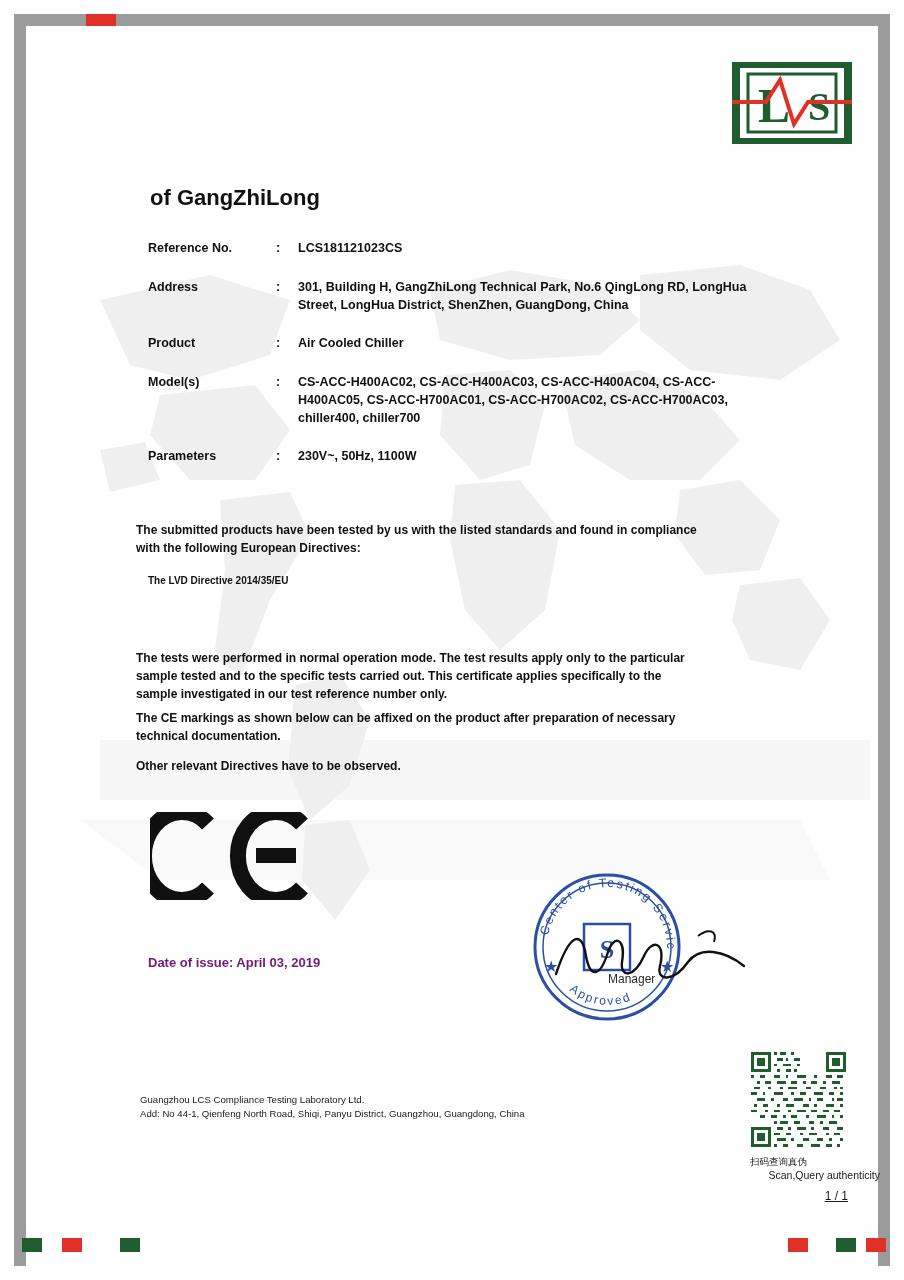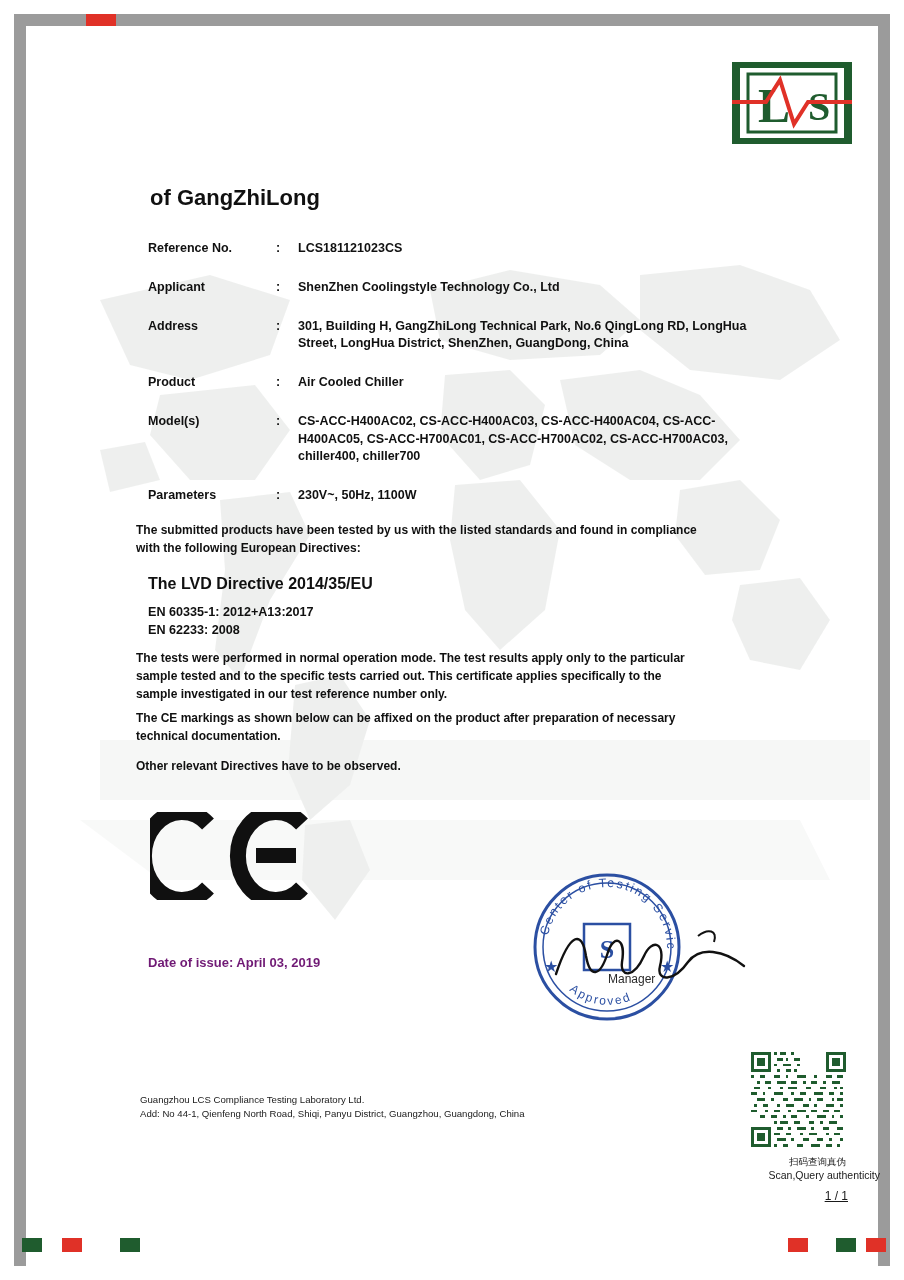--- a/index.html
+++ b/index.html
@@ -106,21 +106,21 @@
     font-size: 12px;
     line-height: 1.48;
     color: #101010;
     font-weight: bold;
   }
   .p1 { top: 522px; }
   .lvd {
     position: absolute;
     left: 148px;
     top: 575px;
-    font-size: 16px;
+    font-size: 10px;
     font-weight: bold;
     color: #101010;
   }
   .std {
     position: absolute;
     left: 148px;
     top: 604px;
     font-size: 12.6px;
     font-weight: bold;
     line-height: 1.42;
@@ -178,21 +178,21 @@
     right: 58px;
     top: 1052px;
     width: 95px;
     height: 95px;
   }
   .qr-cn {
     position: absolute;
     right: 58px;
     top: 1156px;
     width: 96px;
-    text-align: right;
+    text-align: left;
     font-size: 9.5px;
     color: #1a1a1a;
   }
   .qr-en {
     position: absolute;
     right: 24px;
     top: 1169px;
     font-size: 10.5px;
     color: #1a1a1a;
   }
@@ -262,25 +262,20 @@
   </svg>
 
   <div class="subtitle">of GangZhiLong</div>
 
   <table class="fields">
     <tbody>
         <tr>
       <td class="label">Reference No.</td>
       <td class="colon">:</td>
       <td class="value">LCS181121023CS</td>
-    </tr>
-    <tr>
-      <td class="label">Applicant</td>
-      <td class="colon">:</td>
-      <td class="value">ShenZhen Coolingstyle Technology Co., Ltd</td>
     </tr>
     <tr>
       <td class="label">Address</td>
       <td class="colon">:</td>
       <td class="value">301, Building H, GangZhiLong Technical Park, No.6 QingLong RD, LongHua Street, LongHua District, ShenZhen, GuangDong, China</td>
     </tr>
     <tr>
       <td class="label">Product</td>
       <td class="colon">:</td>
       <td class="value">Air Cooled Chiller</td>
@@ -293,22 +288,20 @@
     <tr>
       <td class="label">Parameters</td>
       <td class="colon">:</td>
       <td class="value">230V~, 50Hz, 1100W</td>
     </tr>
   </tbody>
     </table>
 
   <div class="body-text p1">The submitted products have been tested by us with the listed standards and found in compliance with the following European Directives:</div>
   <div class="lvd">The LVD Directive 2014/35/EU</div>
-  <div class="std" style="white-space:pre-line;">EN 60335-1: 2012+A13:2017
-EN 62233: 2008</div>
   <div class="body-text p2">The tests were performed in normal operation mode. The test results apply only to the particular sample tested and to the specific tests carried out. This certificate applies specifically to the sample investigated in our test reference number only.</div>
   <div class="body-text p3">The CE markings as shown below can be affixed on the product after preparation of necessary technical documentation.</div>
   <div class="body-text p4">Other relevant Directives have to be observed.</div>
 
   <svg class="ce" viewBox="0 0 160 88">
     <path d="M62 44 A 38 44 0 1 0 62 44.01 M62 44 A 38 44 0 0 1 62 44" fill="none"></path>
     <path d="M58 12 A 38 44 0 1 0 58 76" fill="none" stroke="#101010" stroke-width="16"></path>
     <path d="M152 12 A 38 44 0 1 0 152 76" fill="none" stroke="#101010" stroke-width="16"></path>
     <rect x="106" y="36" width="40" height="15" fill="#101010"></rect>
   </svg>

